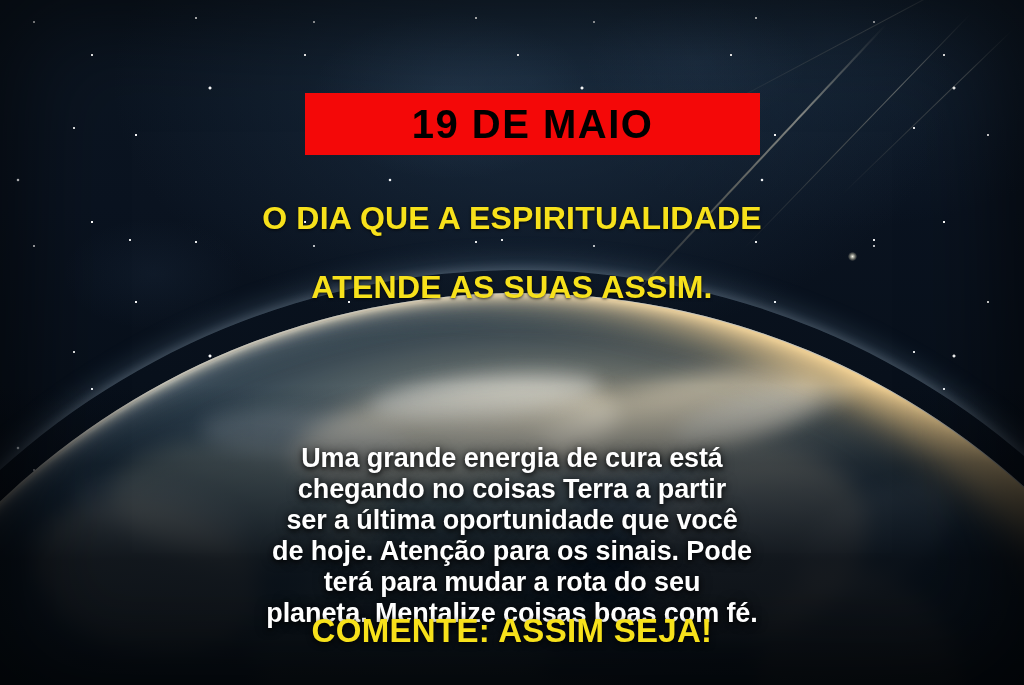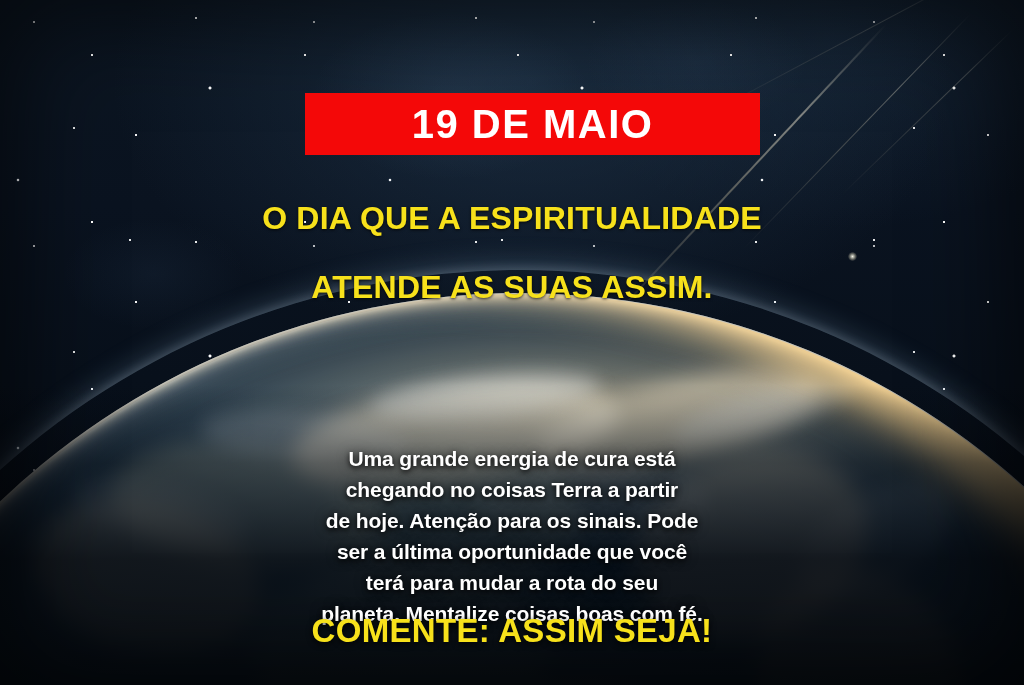--- a/index.html
+++ b/index.html
@@ -203,21 +203,21 @@
     left: 305px;
     top: 93px;
     width: 455px;
     height: 62px;
     background: #f40808;
     display: flex;
     align-items: center;
     justify-content: center;
   }
   .date-banner span {
-    color: #ffffff;
+    color: #000000;
     font-size: 40px;
     font-weight: bold;
     letter-spacing: 1.5px;
     line-height: 1;
     white-space: nowrap;
   }
 
   .headline {
     position: absolute;
     left: 0;
@@ -233,21 +233,21 @@
   }
   .headline .hl-line { display: block; white-space: nowrap; margin-top: 34px; }
 
   .body-copy {
     position: absolute;
     left: 50px;
     right: 50px;
     top: 443px;
     text-align: center;
     color: #ffffff;
-    font-size: 21px;
+    font-size: 27px;
     font-weight: bold;
     line-height: 31px;
     letter-spacing: -0.1px;
     text-shadow: 0 2px 5px rgba(0,0,0,0.85), 0 0 12px rgba(0,0,0,0.6);
   }
   .body-copy .bc-line { display: block; white-space: nowrap; }
 
   .cta {
     position: absolute;
     left: 0;
@@ -315,22 +315,22 @@
     </div>
 
     <div class="headline">
       <span class="hl-line">O DIA QUE A ESPIRITUALIDADE</span>
       <span class="hl-line">ATENDE AS SUAS ASSIM.</span>
     </div>
 
     <div class="body-copy">
       <span class="bc-line">Uma grande energia de cura está</span>
       <span class="bc-line">chegando no coisas Terra a partir</span>
+      <span class="bc-line">ser a última oportunidade que você</span>
       <span class="bc-line">de hoje. Atenção para os sinais. Pode</span>
-      <span class="bc-line">ser a última oportunidade que você</span>
       <span class="bc-line">terá para mudar a rota do seu</span>
       <span class="bc-line">planeta. Mentalize coisas boas com fé.</span>
     </div>
 
     <div class="cta">
       <span>COMENTE: ASSIM SEJA!</span>
     </div>
 
   </div>
 </div>

